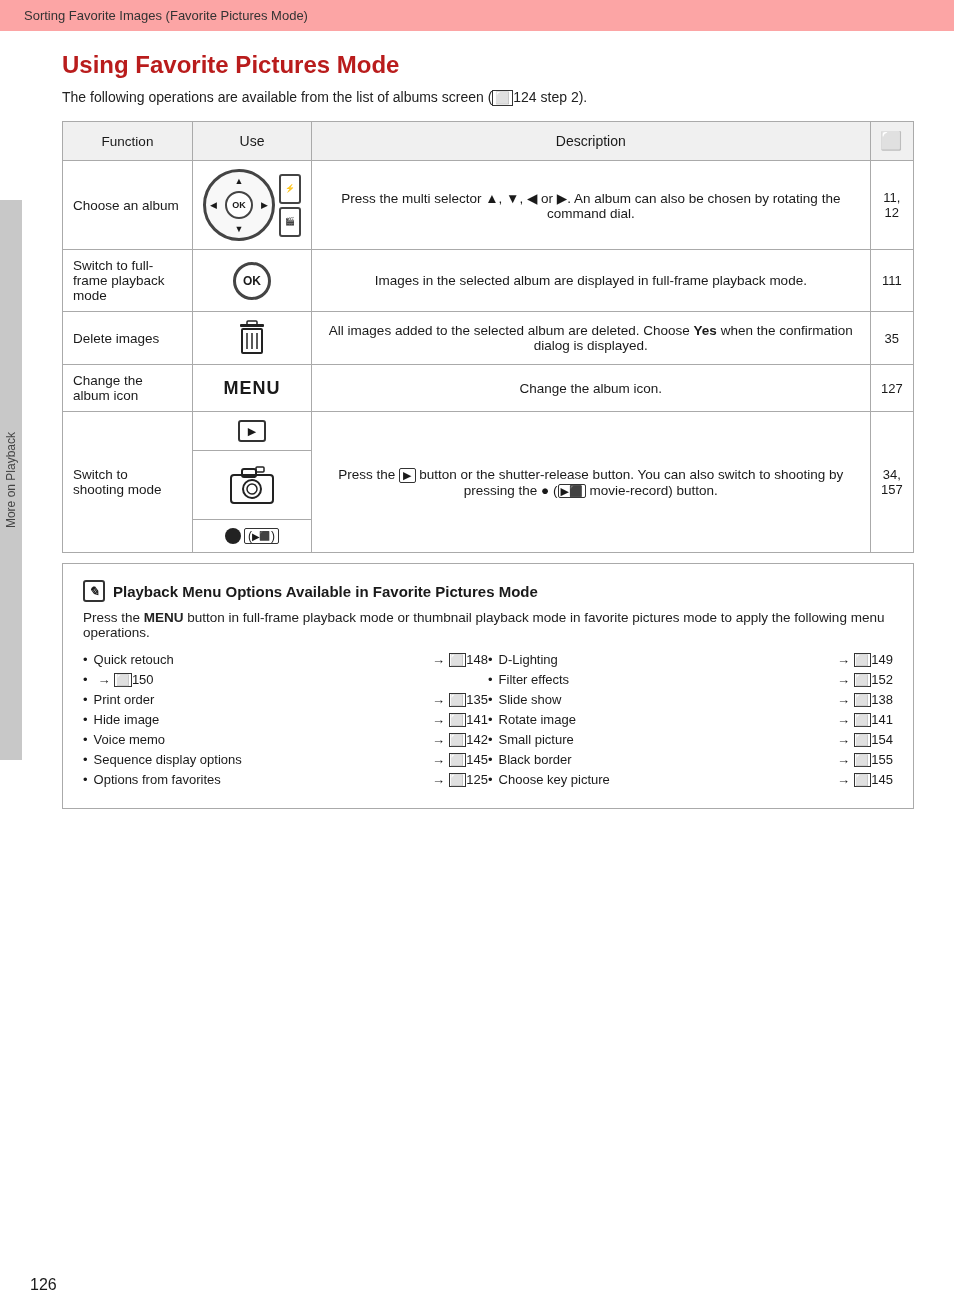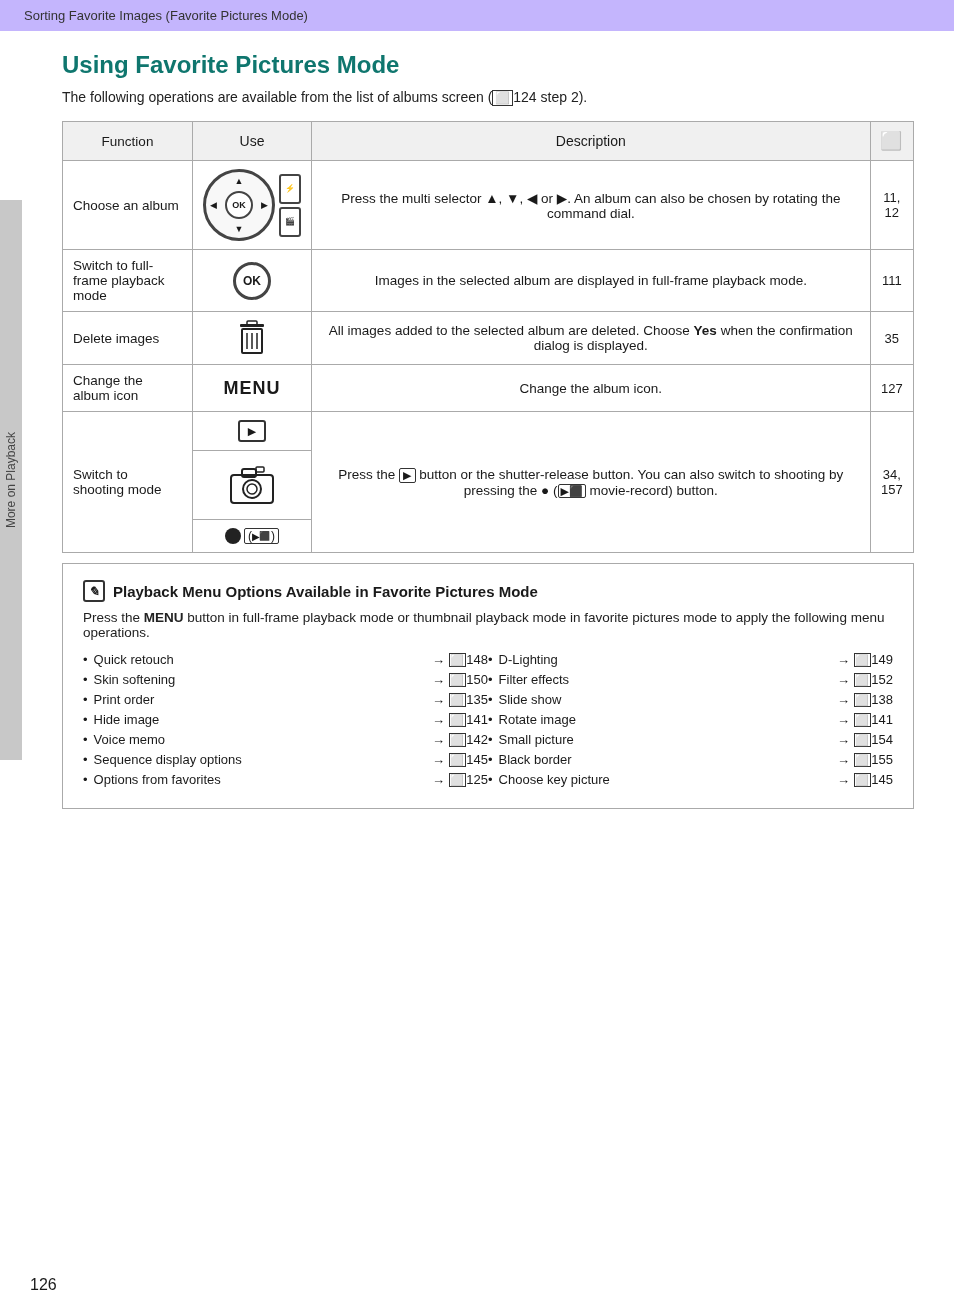--- a/index.html
+++ b/index.html
@@ -7,35 +7,35 @@
       font-family: Arial, Helvetica, sans-serif;
       background: #ffffff;
       width: 954px;
       min-height: 1314px;
       position: relative;
       font-size: 14px;
       color: #1a1a1a;
     }
 
     .top-bar {
-      background: #c4b5fd;
+      background: #fca5a5;
       padding: 8px 24px;
       font-size: 13px;
       color: #333;
     }
 
     .main-content {
       padding: 20px 40px 20px 40px;
     }
 
     .page-title {
       font-size: 24px;
       font-weight: bold;
       margin-bottom: 10px;
-      color: #0f766e;
+      color: #b91c1c;
     }
 
     .subtitle {
       font-size: 14px;
       margin-bottom: 16px;
       color: #222;
     }
 
     .sidebar-strip {
       position: absolute;
@@ -479,21 +479,20 @@
     </p>
 
     <div class="bullet-cols">
 
       <div class="bullet-col">
         <div class="bullet-item">
           <span class="bullet-text">Quick retouch</span>
           <span class="bullet-ref">→ <span style="border:1px solid #333;font-size:11px;padding:0 1px;">⬜</span>148</span>
         </div>
         <div class="bullet-item">
-          <span class="bullet-text">Skin softening</span>
           <span class="bullet-ref">→ <span style="border:1px solid #333;font-size:11px;padding:0 1px;">⬜</span>150</span>
         </div>
         <div class="bullet-item">
           <span class="bullet-text">Print order</span>
           <span class="bullet-ref">→ <span style="border:1px solid #333;font-size:11px;padding:0 1px;">⬜</span>135</span>
         </div>
         <div class="bullet-item">
           <span class="bullet-text">Hide image</span>
           <span class="bullet-ref">→ <span style="border:1px solid #333;font-size:11px;padding:0 1px;">⬜</span>141</span>
         </div>

